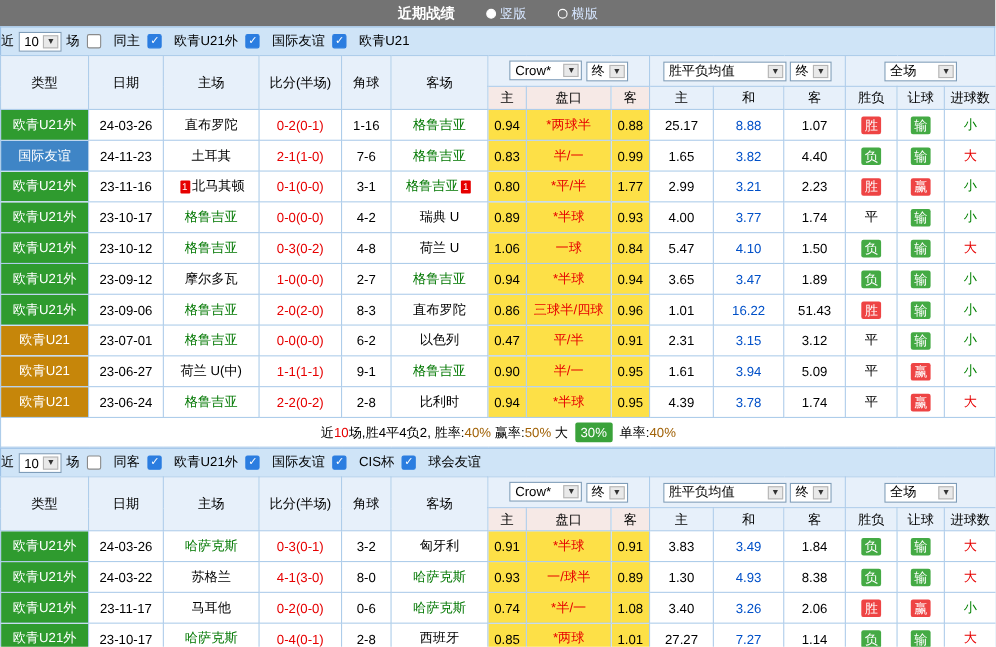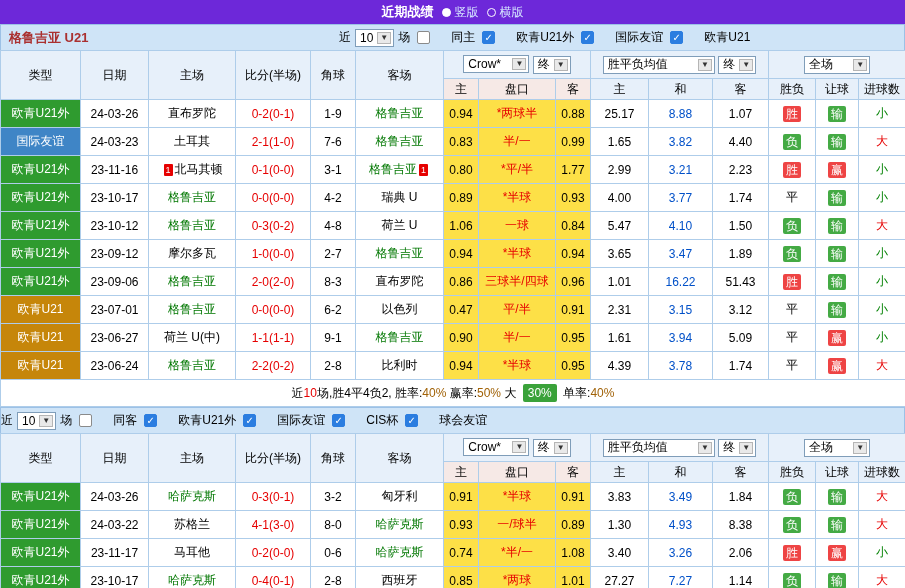--- a/index.html
+++ b/index.html
@@ -1,33 +1,33 @@
 <!DOCTYPE html>
 <html><head>
 <meta charset="utf-8">
 <style>
   * { margin:0; padding:0; box-sizing:border-box; }
   html,body { width:905px; height:588px; overflow:hidden; background:#fff;
     font-family:"Liberation Sans","DejaVu Sans",sans-serif; font-size:12px; color:#000; }
 
   
-  .topbar { height:24px; background:#6d28d9; display:flex; align-items:center;
-    justify-content:center; gap:8px; color:#fff; }
+  .topbar { height:24px; background:#737373; display:flex; align-items:center;
+    justify-content:center; gap:28px; color:#fff; }
   .topbar-title { font-weight:bold; font-size:13px; }
   .radio { display:inline-flex; align-items:center; gap:4px; color:#d6e6ff; cursor:pointer; }
   .radio-circle { width:9px; height:9px; border-radius:50%; border:1px solid #fff; display:inline-block; }
   .radio-circle.on { background:#fff; }
 
   
   .section-header { height:26px; background:#cfe4f7; border:1px solid #9cc1e6;
     border-bottom:none; display:flex; align-items:center; }
   .team-title { width:338px; padding-left:8px; font-weight:bold; font-size:13px; color:#aa3030; }
   .filters { display:flex; align-items:center; gap:7px; }
   .filter-near { display:inline-flex; align-items:center; gap:4px; }
-  .filter-item { display:inline-flex; align-items:center; gap:21px; cursor:pointer; }
+  .filter-item { display:inline-flex; align-items:center; gap:11px; cursor:pointer; }
 
   
   .dd { display:inline-flex; align-items:center; justify-content:space-between; gap:4px;
     background:#fff; border:1px solid #7f9db9; height:18px; padding:0 2px 0 4px; cursor:pointer; }
   .dd-num { min-width:36px; }
   .dd-sm { min-width:38px; }
   .dd-md { min-width:66px; }
   .dd-lg { min-width:112px;text-align:center; }
   .dd-arrow { font-size:8px; color:#333; background:#e9e9e9; border:1px solid #b5b5b5;
     padding:1px 2px; line-height:1; }
@@ -68,21 +68,20 @@
     <span class="radio-circle on"></span>
     <span>竖版</span>
   </span>
   <span class="radio">
     <span class="radio-circle"></span>
     <span>横版</span>
   </span>
 </div>
 
 <div class="section-header">
-  <span class="team-title">格鲁吉亚 U21</span>
   <span class="filters">
     <span class="filter-near">
       <span>近</span>
       <span class="dd dd-num">
         <span>10</span>
         <span class="dd-arrow">▼</span>
       </span>
       <span>场</span>
     </span>
     <span class="filter-item">
@@ -170,35 +169,35 @@
       <th>让球</th>
       <th>进球数</th>
     </tr>
   </thead>
   <tbody>
       <tr>
         <td class="type-cell" style="background: rgb(47, 155, 47);">欧青U21外</td>
         <td>24-03-26</td>
         <td><span>直布罗陀</span></td>
         <td class="score">0-2(0-1)</td>
-        <td>1-9</td>
+        <td>1-16</td>
         <td><span class="focus-name">格鲁吉亚</span></td>
         <td class="pink">0.94</td>
         <td class="pink handicap">*两球半</td>
         <td class="pink">0.88</td>
         <td>25.17</td>
         <td class="avg-draw">8.88</td>
         <td>1.07</td>
         <td><span class="badge" style="background: rgb(238, 68, 68);">胜</span></td>
         <td><span class="badge" style="background: rgb(68, 170, 68);">输</span></td>
         <td style="color: rgb(0, 128, 0);">小</td>
       </tr>
       <tr>
         <td class="type-cell" style="background: rgb(63, 133, 198);">国际友谊</td>
-        <td>24-03-23</td>
+        <td>24-11-23</td>
         <td><span>土耳其</span></td>
         <td class="score">2-1(1-0)</td>
         <td>7-6</td>
         <td><span class="focus-name">格鲁吉亚</span></td>
         <td class="pink">0.83</td>
         <td class="pink handicap">半/一</td>
         <td class="pink">0.99</td>
         <td>1.65</td>
         <td class="avg-draw">3.82</td>
         <td>4.40</td>

